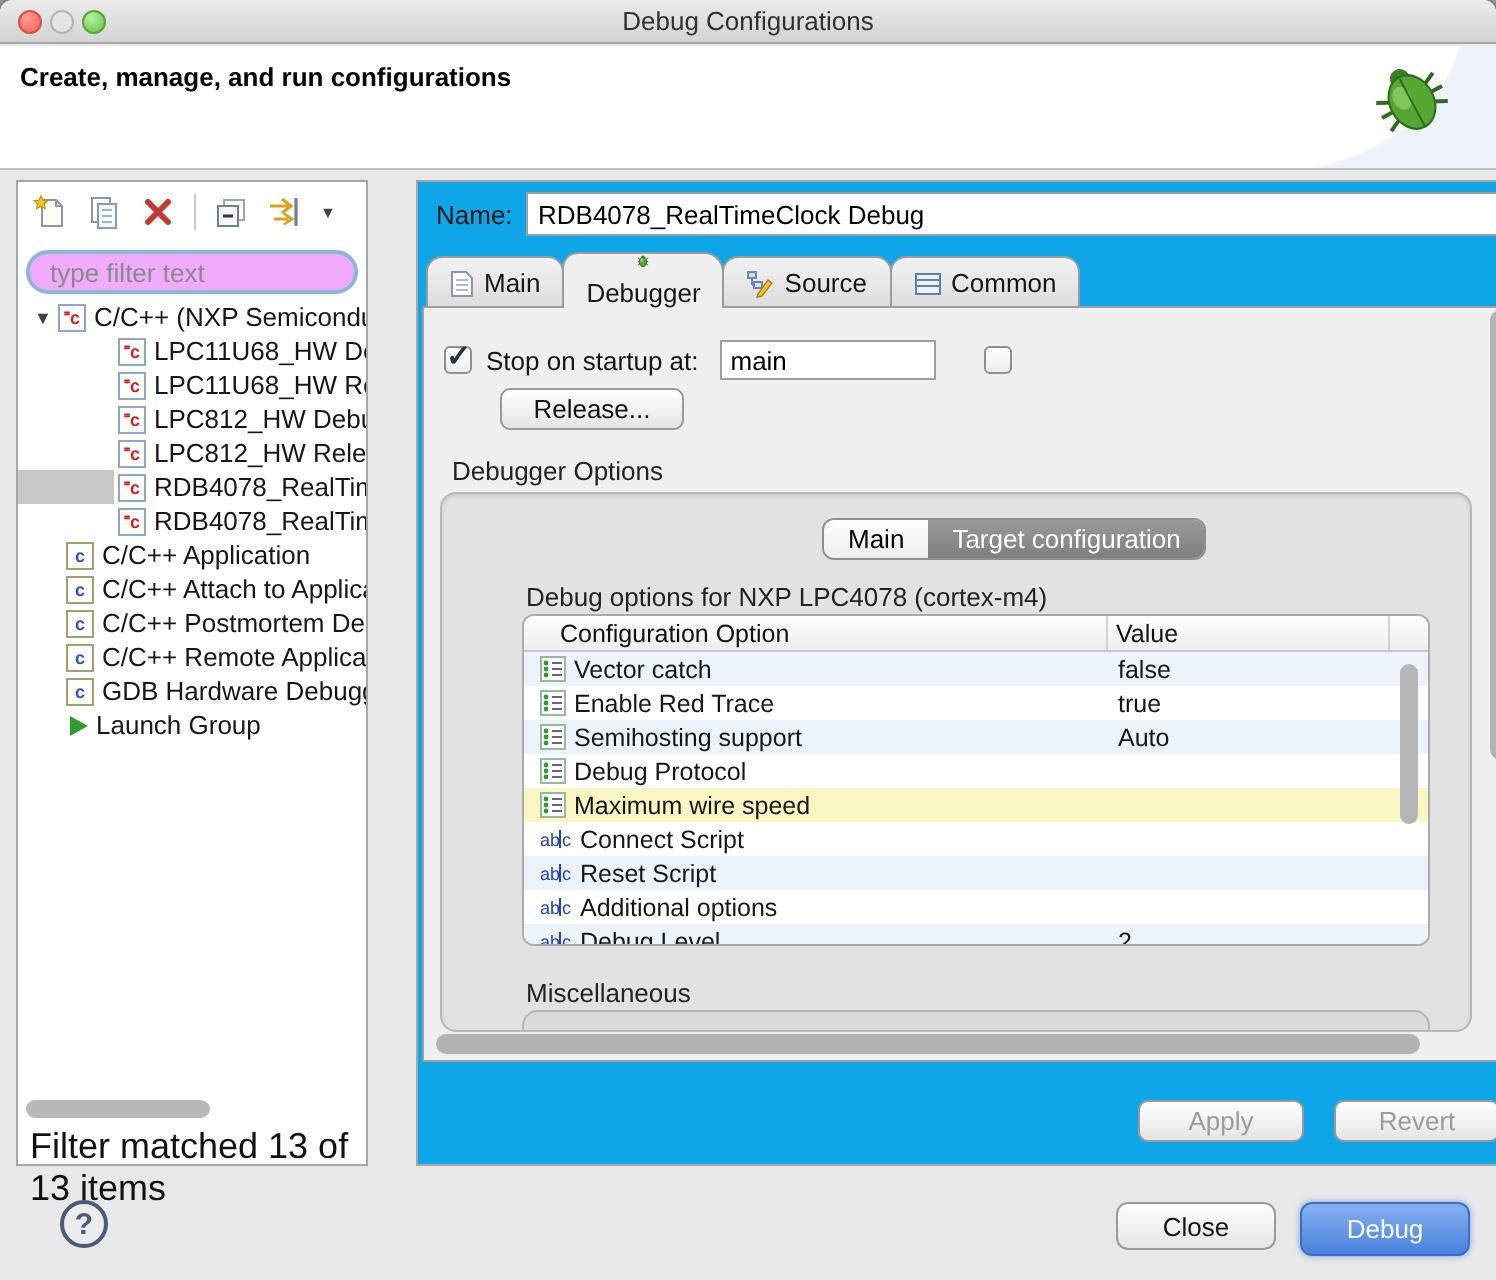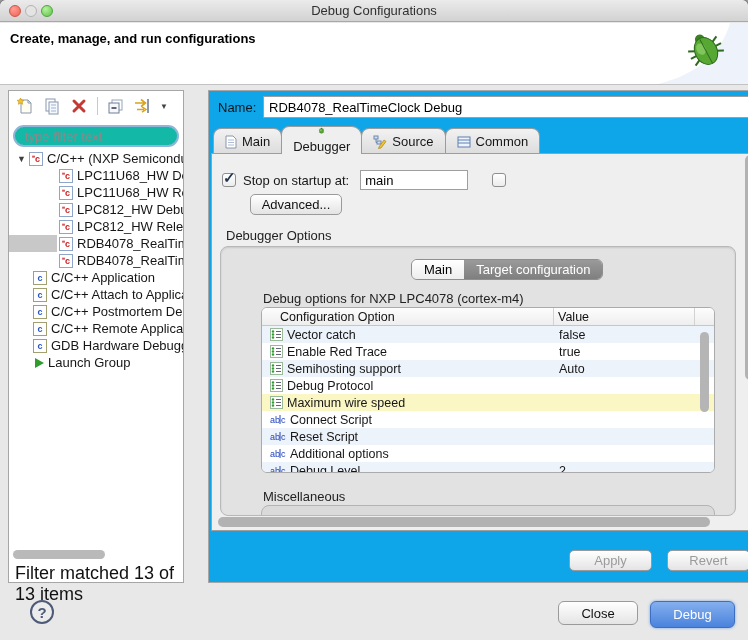--- a/index.html
+++ b/index.html
@@ -27,21 +27,21 @@
   .banner svg.art { position:absolute; right:0; top:0; }
   
   .sidebar { position:absolute; left:8px; top:90px; width:176px; height:493px;
     background:#fff; border:1px solid #a6a6a6; }
   .sb-toolbar { position:absolute; left:0; top:0; width:100%; height:30px; display:flex;
     align-items:center; padding-left:5px; gap:5px; }
   .tb-btn { width:22px; height:22px; display:flex; align-items:center; justify-content:center; }
   .tb-sep { width:1px; height:18px; background:#c9c9c9; margin:0 2px; }
   .dd-arrow { font-size:8px; color:#444; margin-left:1px; }
   .sb-filter { position:absolute; left:4px; top:34px; width:166px; height:22px;
-    border:2px solid #8fb6d9; border-radius:11px; background:#14b8a6; padding:0 10px;
+    border:2px solid #8fb6d9; border-radius:11px; background:#f0abfc; padding:0 10px;
     font-family:"Liberation Sans",sans-serif; font-size:13px; color:#333; outline:none; }
   .sb-filter::placeholder { color:#8a8a8a; }
   .tree { position:absolute; left:0; top:59px; width:174px; height:394px; overflow:hidden; }
   .trow { height:17px; display:flex; align-items:center; white-space:nowrap; overflow:hidden; }
   .trow .twisty { width:12px; margin-left:8px; font-size:9px; color:#3f3f3f; flex:0 0 auto; }
   .trow.lvl0 { padding-left:24px; }
   .trow.lvl0.haskid { padding-left:0; }
   .trow.lvl1 { padding-left:50px; }
   .trow.sel { background:linear-gradient(90deg,#c8c8c8 0,#c8c8c8 48px,#ffffff 48px); }
   .tlabel { margin-left:4px; font-size:13px; }
@@ -303,21 +303,21 @@
 
     <div class="tabcontent">
       <div class="row1">
         <span class="cb checked"></span>
         <span>Stop on startup at:</span>
         <input class="stop-input" type="text" value="main" style="">
         <span class="gap"></span>
         <span class="cb"></span>
       </div>
 
-      <button class="btn advanced">Advanced...</button>
+      <button class="btn advanced">Release...</button>
 
       <div class="dbg-opts-label">Debugger Options</div>
 
       <div class="group">
         <div class="seg">
           <span class="s off">Main</span>
           <span class="s on">Target configuration</span>
         </div>
 
         <div class="tbl-title">Debug options for NXP LPC4078 (cortex-m4)</div>

